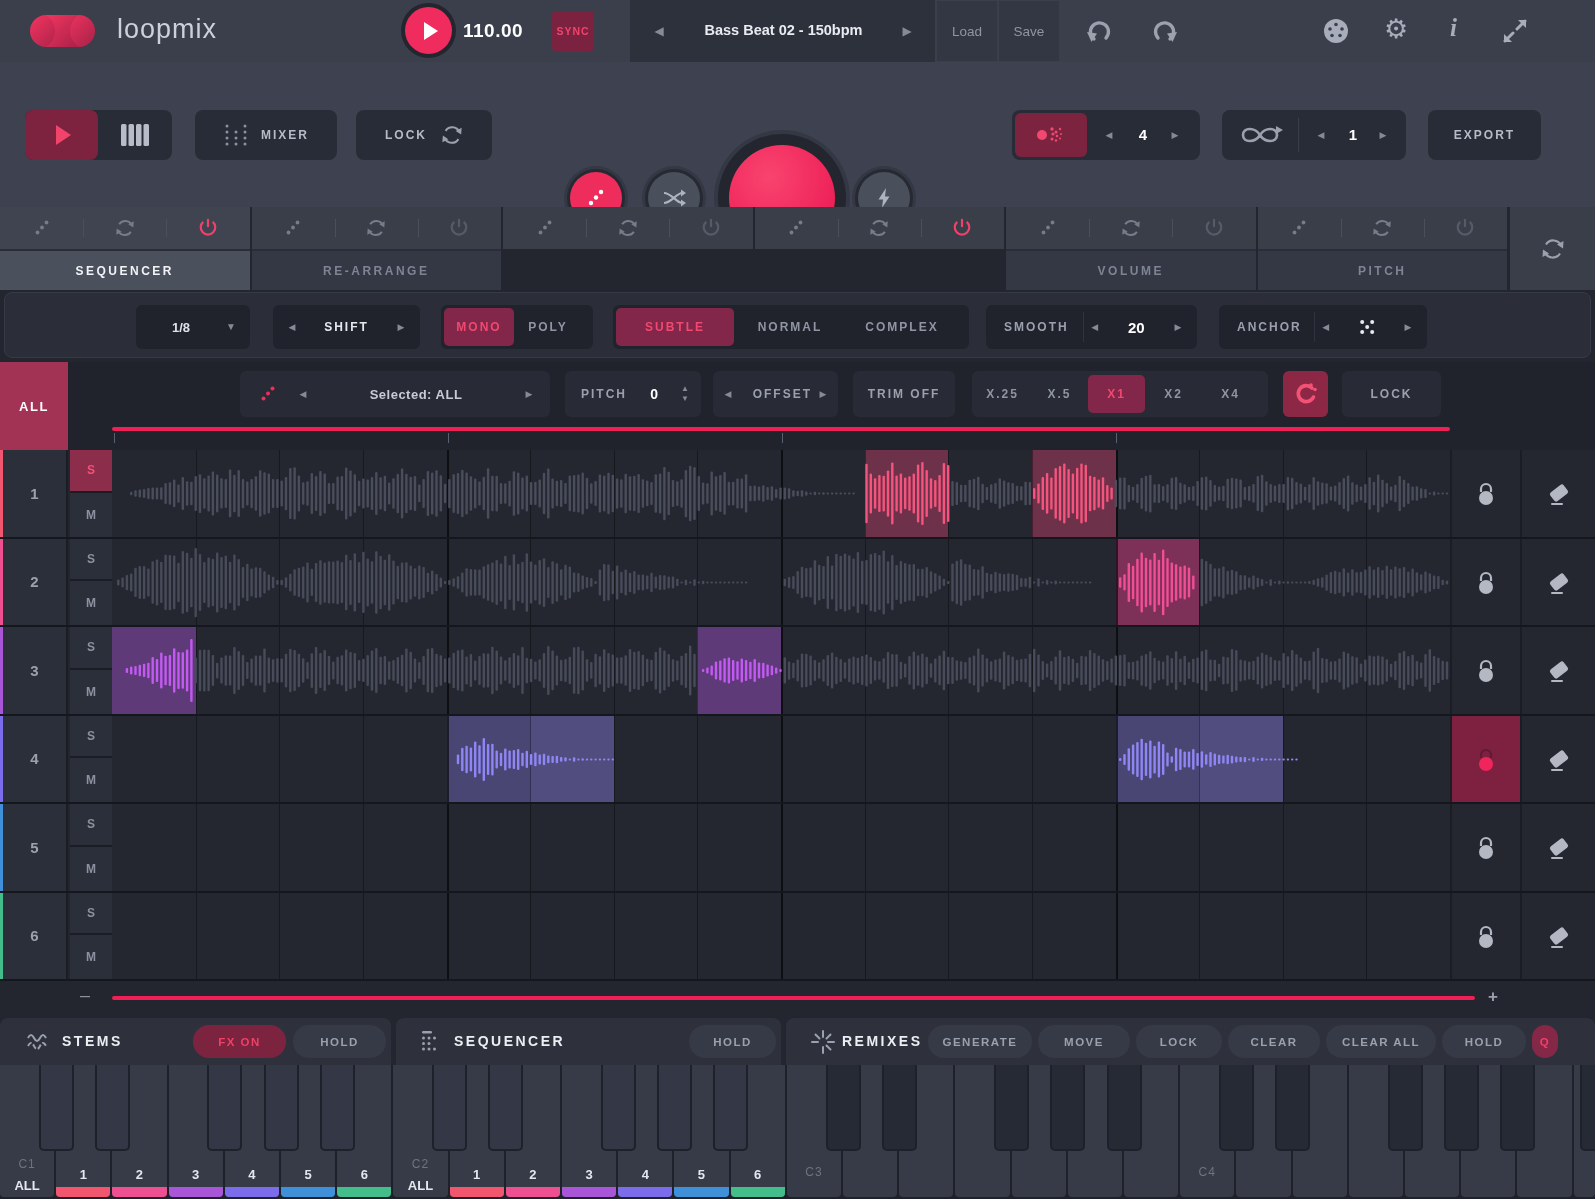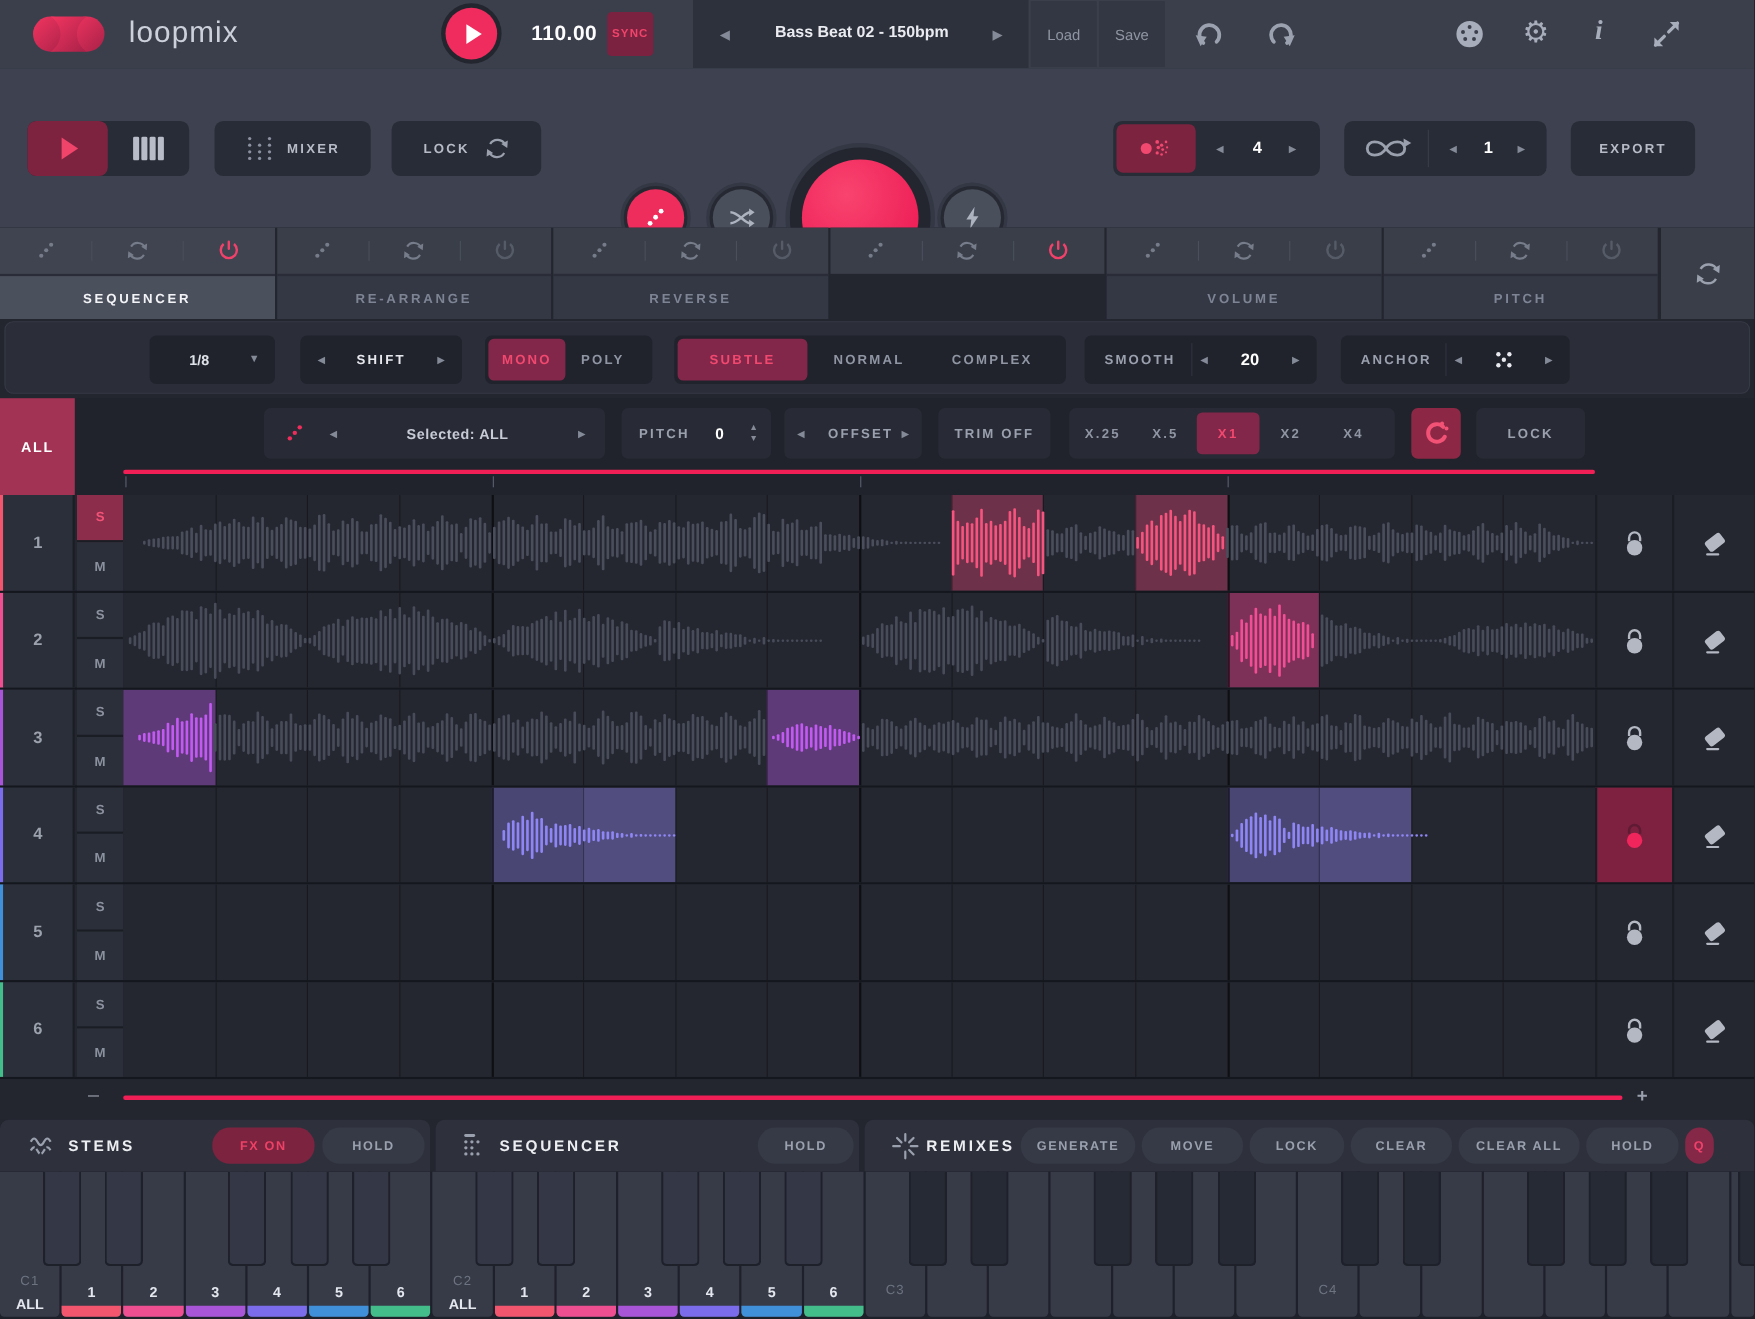--- a/index.html
+++ b/index.html
@@ -78,21 +78,21 @@
         </defs>
       <circle cx="19" cy="20" r="16" fill="url(#lg1)"></circle>
       <circle cx="52" cy="20" r="16" fill="url(#lg1)"></circle>
       <path d="M19,4 L52,4 C40,12 40,28 52,36 L19,36 C31,28 31,12 19,4 Z" fill="url(#lg1)"></path>
     </svg>
     <div class="abs" style="left:117px;top:14px;font-size:27px;color:#ccd0da;letter-spacing:1px;">loopmix</div>
 
     <div class="abs flexc" style="left:405px;top:7px;width:47px;height:47px;border-radius:50%;background:#ef2c5d;box-shadow:0 0 0 4px #23262e;cursor:pointer;">
       <div style="width:0;height:0;border-left:14px solid #fff;border-top:9px solid transparent;border-bottom:9px solid transparent;margin-left:4px;"></div>
     </div>
-    <div class="abs" style="left:463px;top:20px;width:80px;text-align:right;font-size:19px;font-weight:bold;color:#fdfdfe;letter-spacing:0.5px;cursor:pointer;">110.00</div>
+    <div class="abs" style="left:463px;top:20px;width:80px;text-align:left;font-size:19px;font-weight:bold;color:#fdfdfe;letter-spacing:0.5px;cursor:pointer;">110.00</div>
     <div class="abs flexc" style="left:552px;top:11px;width:42px;height:40px;border-radius:4px;background:#7b2240;color:#f0446b;font-size:10.5px;font-weight:bold;letter-spacing:1px;cursor:pointer;">SYNC</div>
 
     <div class="abs" id="presetpanel"></div>
     <div class="abs arrbtn" style="left:648px;top:20px;">
         <span class="arr" style="font-size:12px;">◀</span>
       </div>
     <div class="abs" style="left:676px;top:22px;width:215px;text-align:center;font-size:14.5px;font-weight:bold;color:#e9ebf0;cursor:pointer;">Bass Beat 02 - 150bpm</div>
     <div class="abs arrbtn" style="left:896px;top:20px;">
         <span class="arr" style="font-size:12px;">▶</span>
       </div>
@@ -317,21 +317,20 @@
               <polygon points="-10.5,8 -10,0.5 -4,4.5" fill="#767c8a"></polygon>
             </svg>
           </div>
           <div class="icoslot">
             <svg width="20" height="20" viewBox="-11 -11 22 22">
               <path d="M0,-9 L0,-2" stroke="#565b68" stroke-width="2.4" stroke-linecap="round"></path>
               <path d="M -5.2,-6.8 A 8,8 0 1 0 5.2,-6.8" fill="none" stroke="#565b68" stroke-width="2.4"></path>
             </svg>
           </div>
         </div>
-        <div class="label">REVERSE</div>
       </div>
       <div class="tab" style="left: 754.5px; width: 249.5px; cursor: pointer;">
         <div class="icons">
           <div class="icoslot">
             <svg width="20" height="20" viewBox="-10 -10 20 20">
               <circle cx="-4.5" cy="4.5" r="1.9" fill="#767c8a"></circle>
               <circle cx="0" cy="-0.5" r="1.9" fill="#767c8a"></circle>
               <circle cx="4.5" cy="-5.5" r="1.9" fill="#767c8a"></circle>
             </svg>
           </div>

